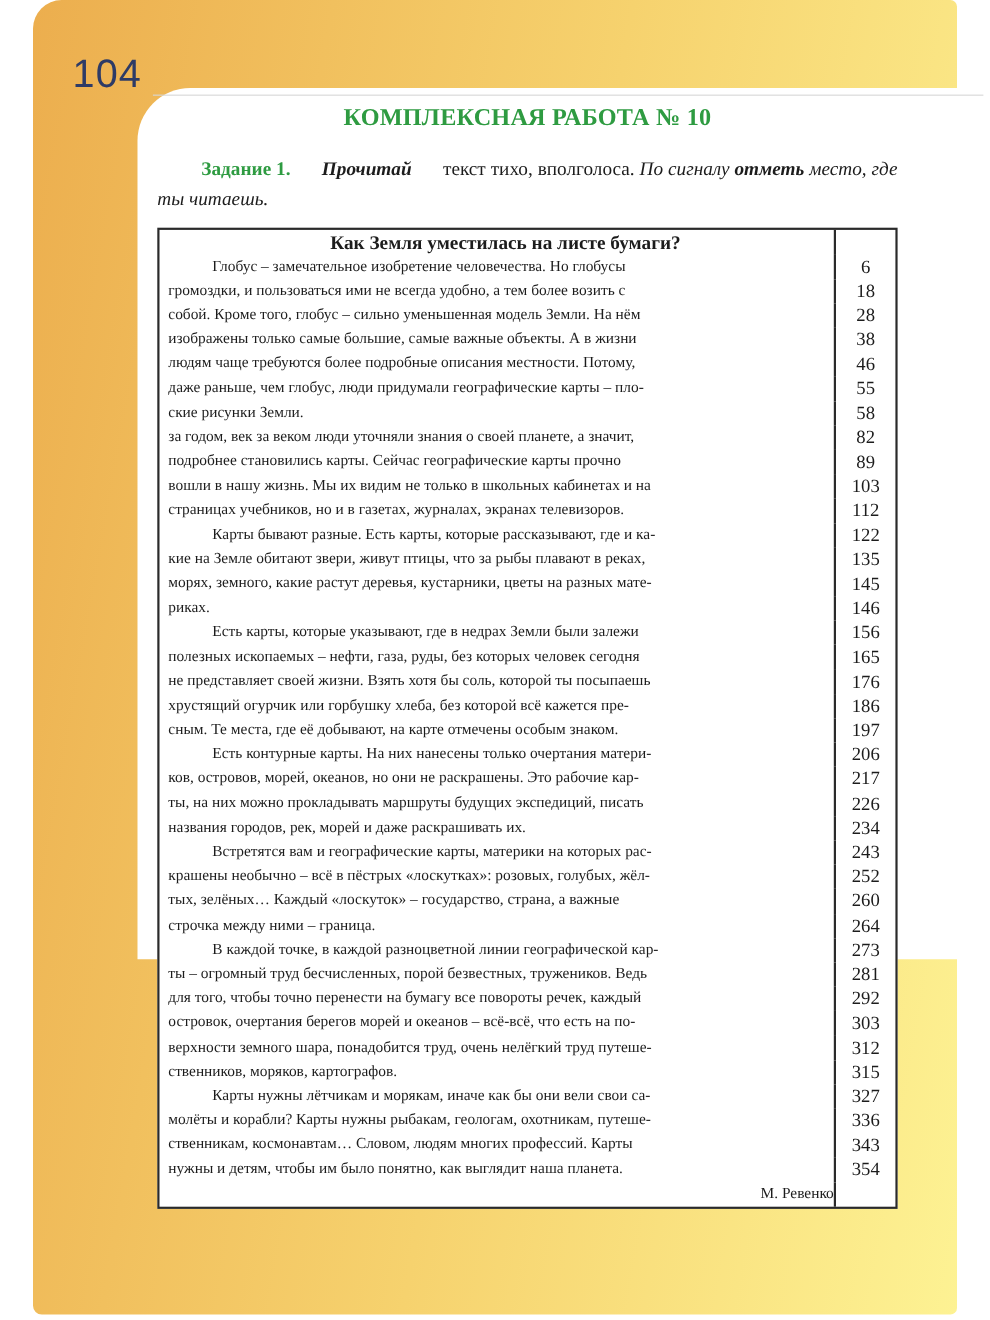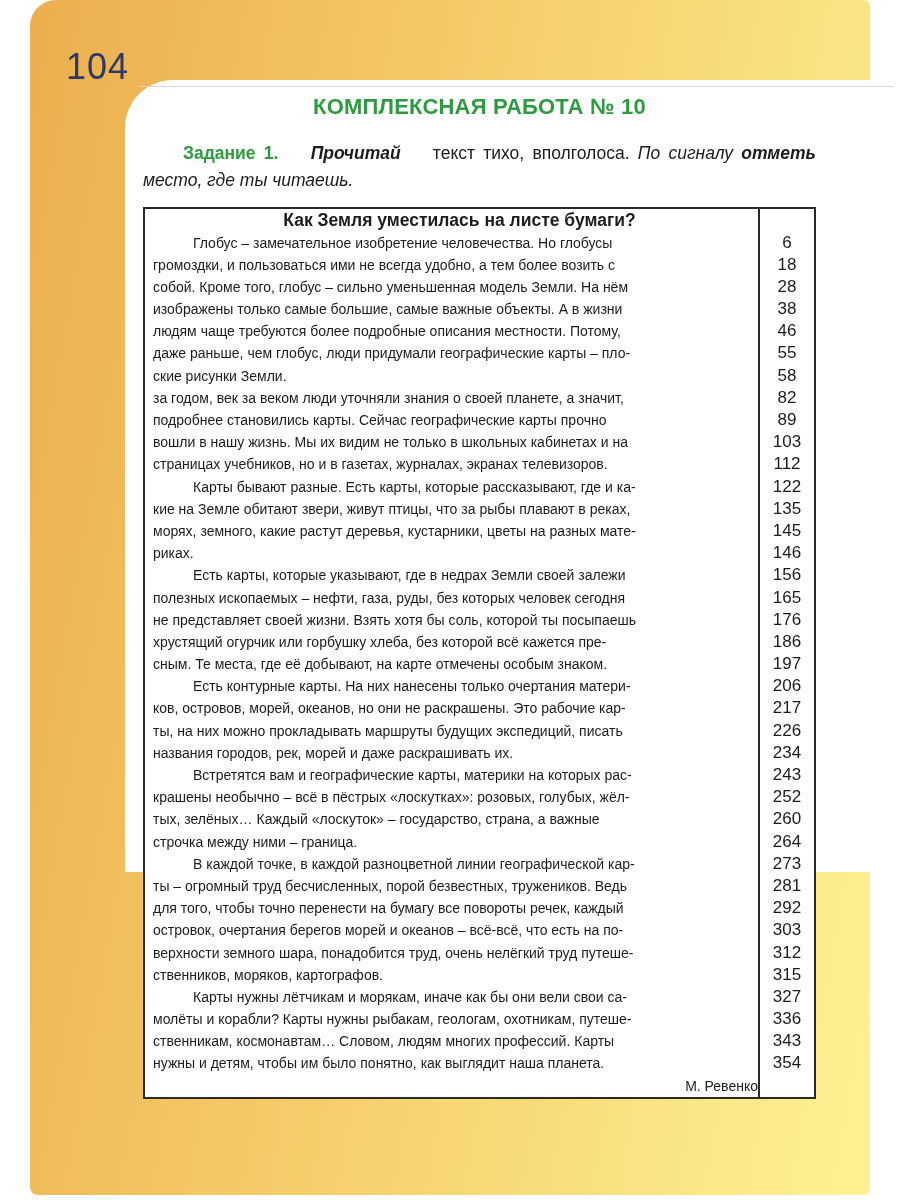--- a/index.html
+++ b/index.html
@@ -33,20 +33,21 @@
     font-size:36px;
     color:var(--navy);
     letter-spacing:1px;
   }
   .panel{
     position:absolute;
     left:125px; top:80px;
     width:775px; height:792px;
     background:#ffffff;
     border-top-left-radius:48px;
+    font-family:Liberation Serif, serif;
   }
   .panel-topline{
     position:absolute;
     top:6px; left:14px; right:6px;
     height:1px;
     background:#d6d6d6;
   }
   .content{
     position:absolute;
     left:18px; top:0;
@@ -181,21 +182,21 @@
   </div>
         <div class="t-row">
     <div class="t-text">морях, земного, какие растут деревья, кустарники, цветы на разных мате-</div>
     <div class="t-num">145</div>
   </div>
         <div class="t-row">
     <div class="t-text">риках.</div>
     <div class="t-num">146</div>
   </div>
         <div class="t-row indent">
-    <div class="t-text">Есть карты, которые указывают, где в недрах Земли своей залежи</div>
+    <div class="t-text">Есть карты, которые указывают, где в недрах Земли были залежи</div>
     <div class="t-num">156</div>
   </div>
         <div class="t-row">
     <div class="t-text">полезных ископаемых – нефти, газа, руды, без которых человек сегодня</div>
     <div class="t-num">165</div>
   </div>
         <div class="t-row">
     <div class="t-text">не представляет своей жизни. Взять хотя бы соль, которой ты посыпаешь</div>
     <div class="t-num">176</div>
   </div>

